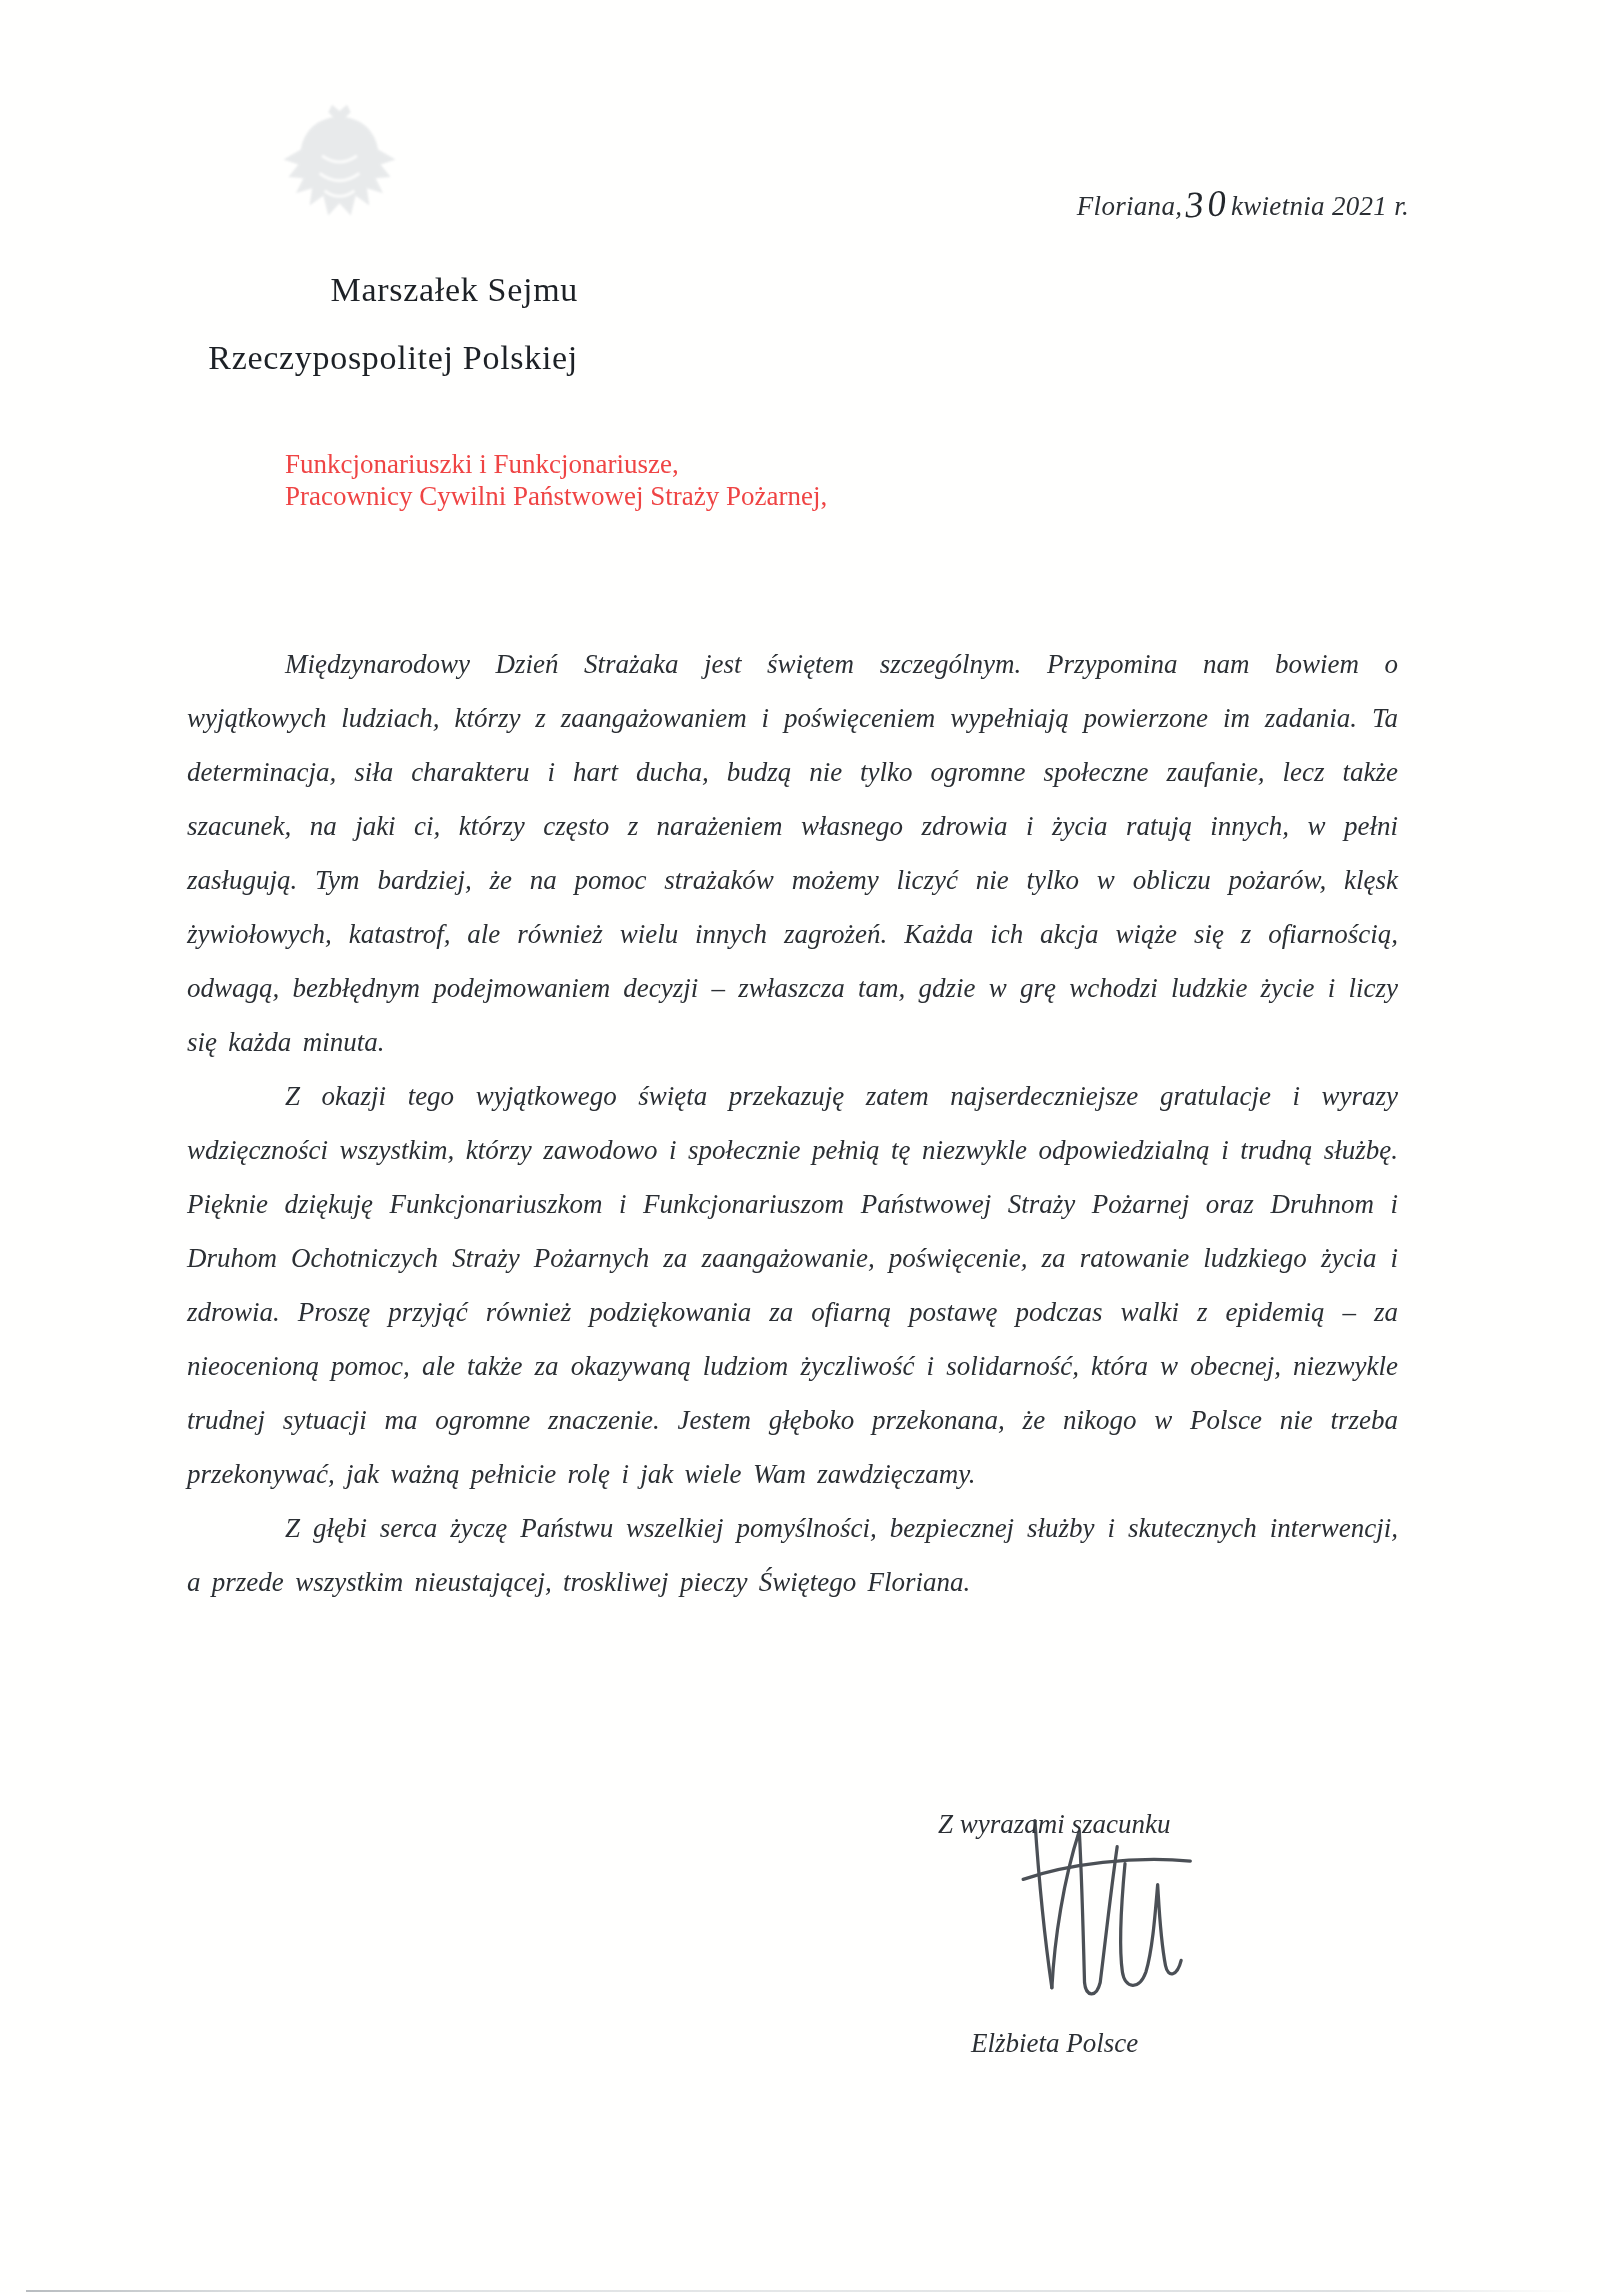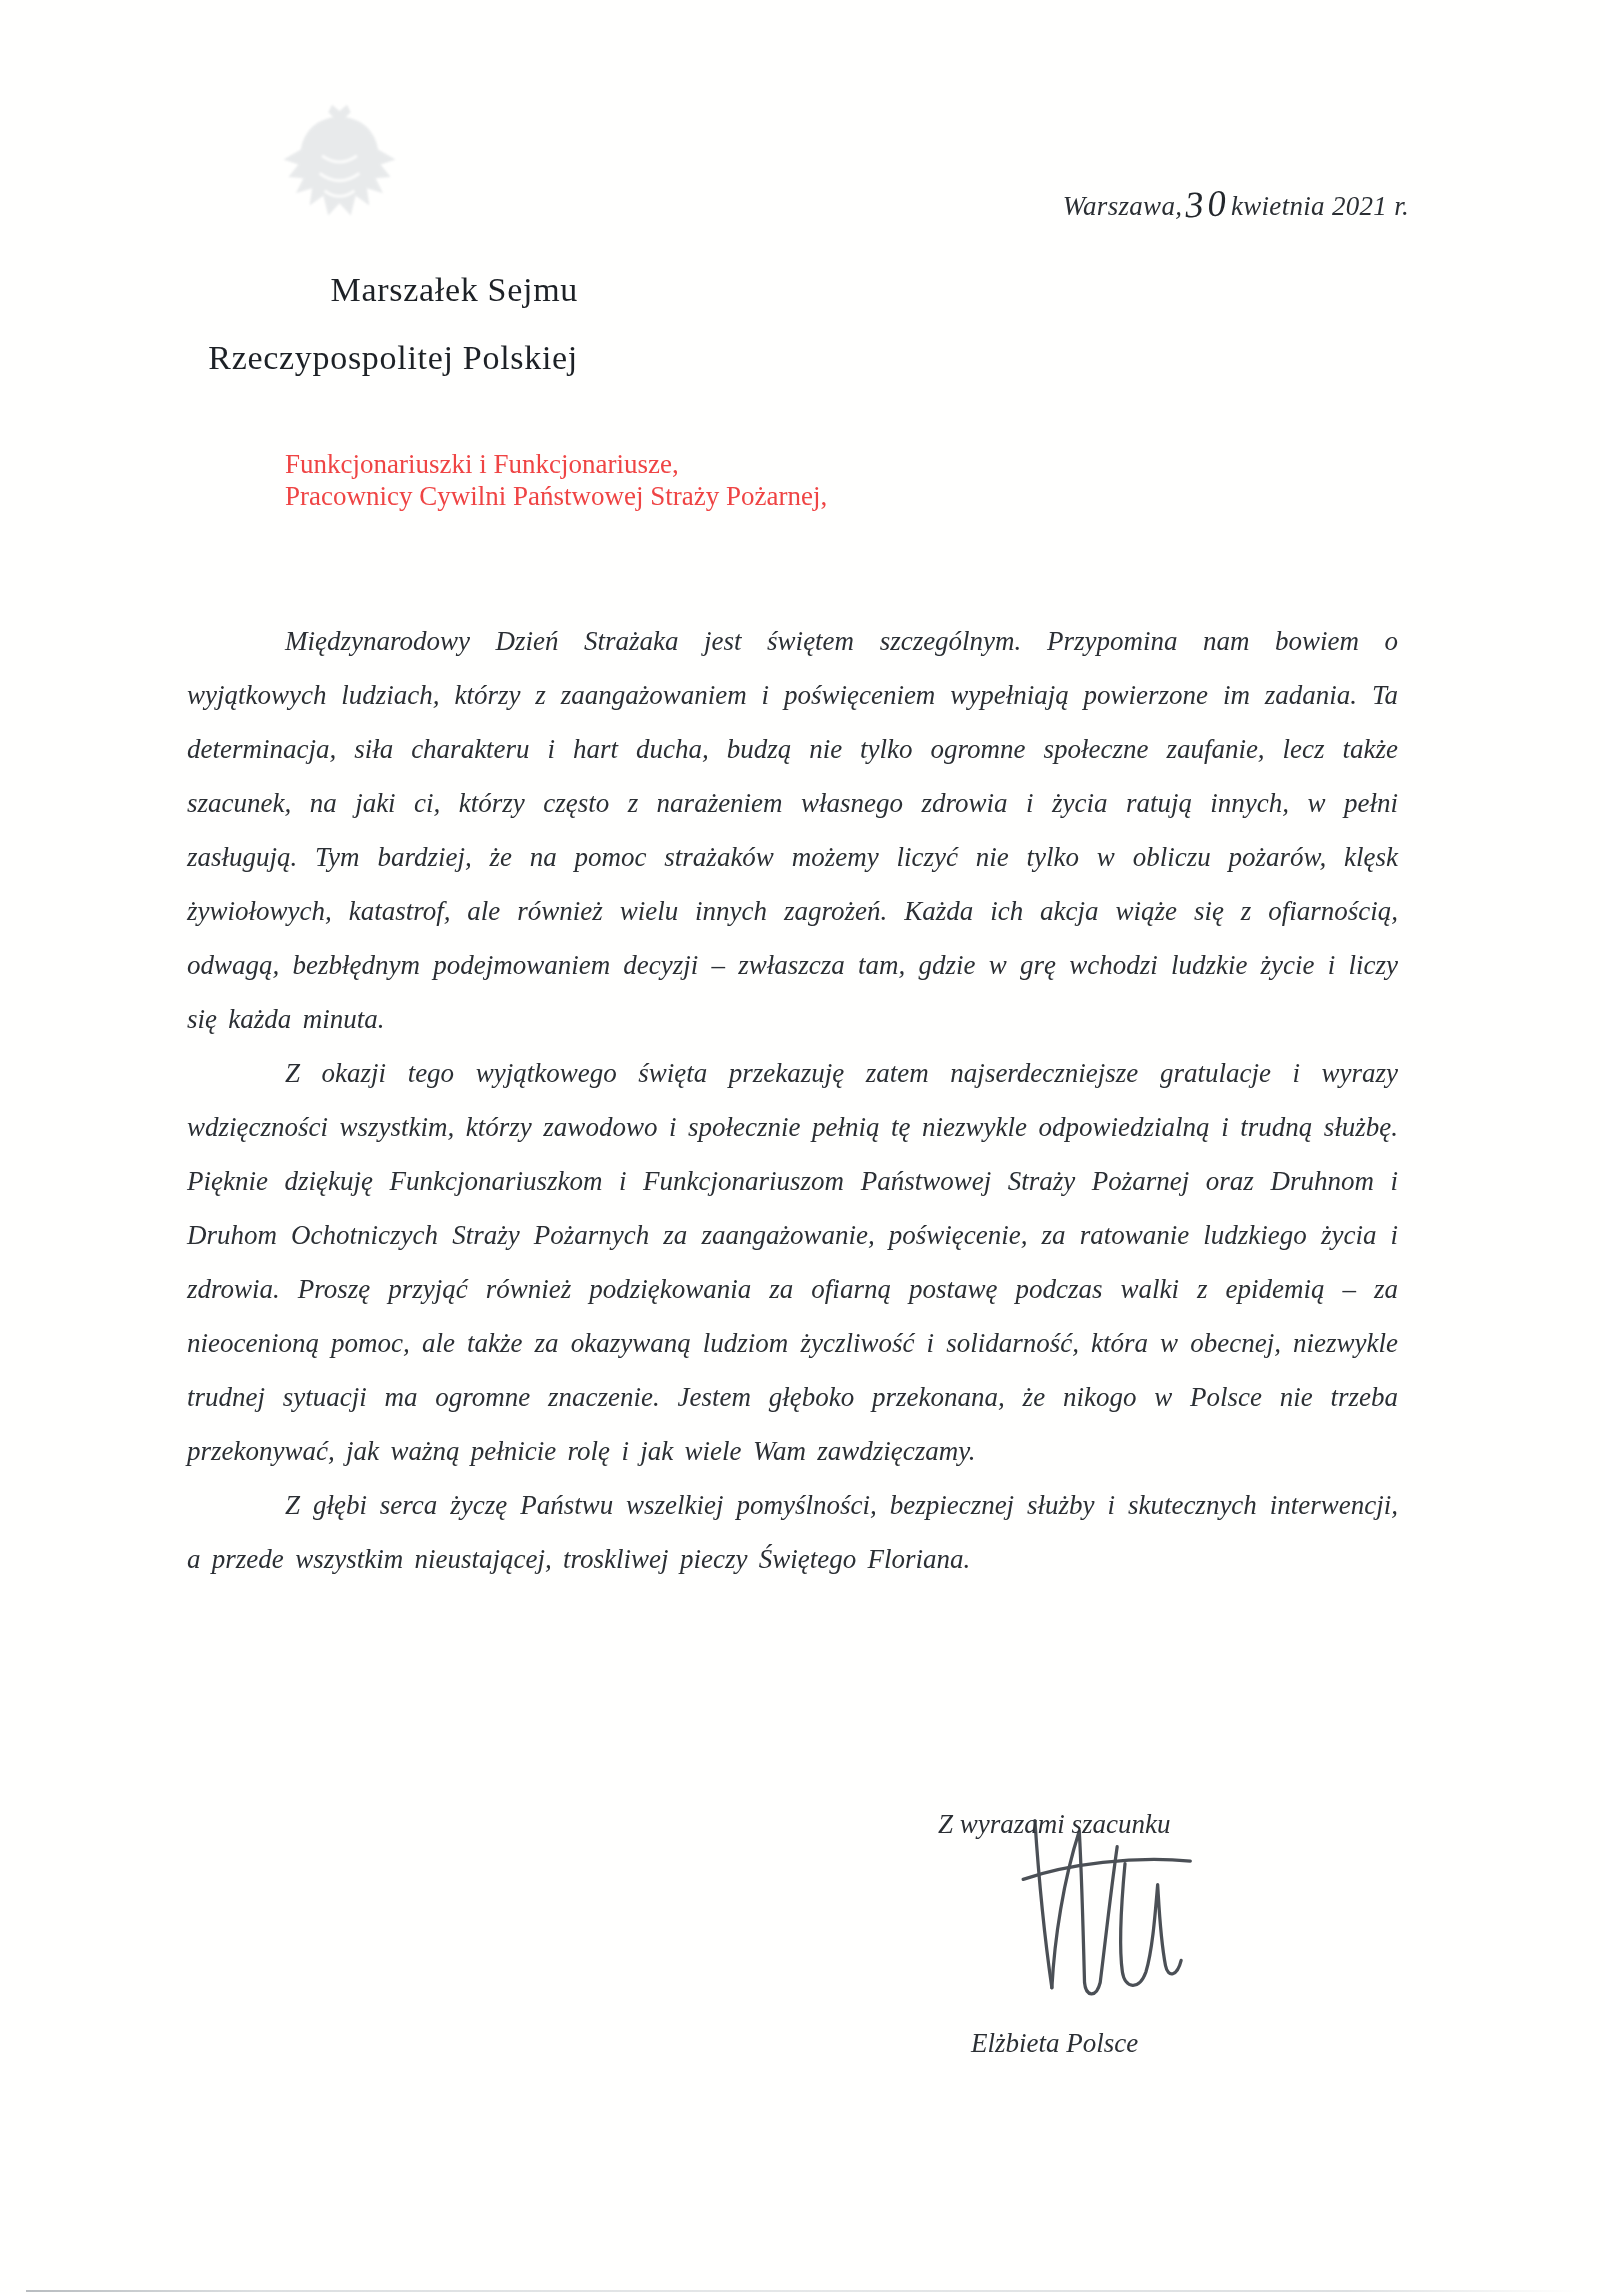--- a/index.html
+++ b/index.html
@@ -70,21 +70,21 @@
     top: 449px;
     font-size: 27px;
     line-height: 1.18;
     color: #ef4444;
   }
 
   
   .body-text {
     position: absolute;
     left: 187px;
-    top: 614px;
+    top: 637px;
     width: 1211px;
     font-style: italic;
     font-size: 27px;
     line-height: 2.0;
     text-align: justify;
     word-spacing: 4.6px;
     color: #2b2f34;
   }
   .body-text p {
     margin: 0;
@@ -133,21 +133,21 @@
 <div class="page">
 
   <div class="emblem">
     <svg viewBox="0 0 100 110" width="131" height="137" aria-hidden="true">
       <path d="M50 8 l6 -5 3 6 -4 4 c14 2 24 12 26 26 l14 8 -12 4 8 10 -12 1 6 12 -13 -4 2 14 -11 -8 -4 16 -9 -10 -9 10 -4 -16 -11 8 2 -14 -13 4 6 -12 -12 -1 8 -10 -12 -4 14 -8 c2 -14 12 -24 26 -26 l-4 -4 3 -6 z" fill="#9aa3ab"></path>
       <path d="M36 44 q14 10 28 0 M34 58 q16 12 32 0 M38 72 q12 9 24 0" fill="none" stroke="#ffffff" stroke-width="2.5" opacity="0.8"></path>
     </svg>
   </div>
 
   <div class="date-line">
-    <span>Warszawa,</span><span class="handwritten-day">30</span><span>kwietnia 2021 r.</span>
+    <span>Floriana,</span><span class="handwritten-day">30</span><span>kwietnia 2021 r.</span>
   </div>
 
   <div class="sender">
     <div>Marszałek Sejmu</div>
     <div>Rzeczypospolitej Polskiej</div>
   </div>
 
   <div class="addressee">
     <div>Funkcjonariuszki i Funkcjonariusze,</div>
     <div>Pracownicy Cywilni Państwowej Straży Pożarnej,</div>

